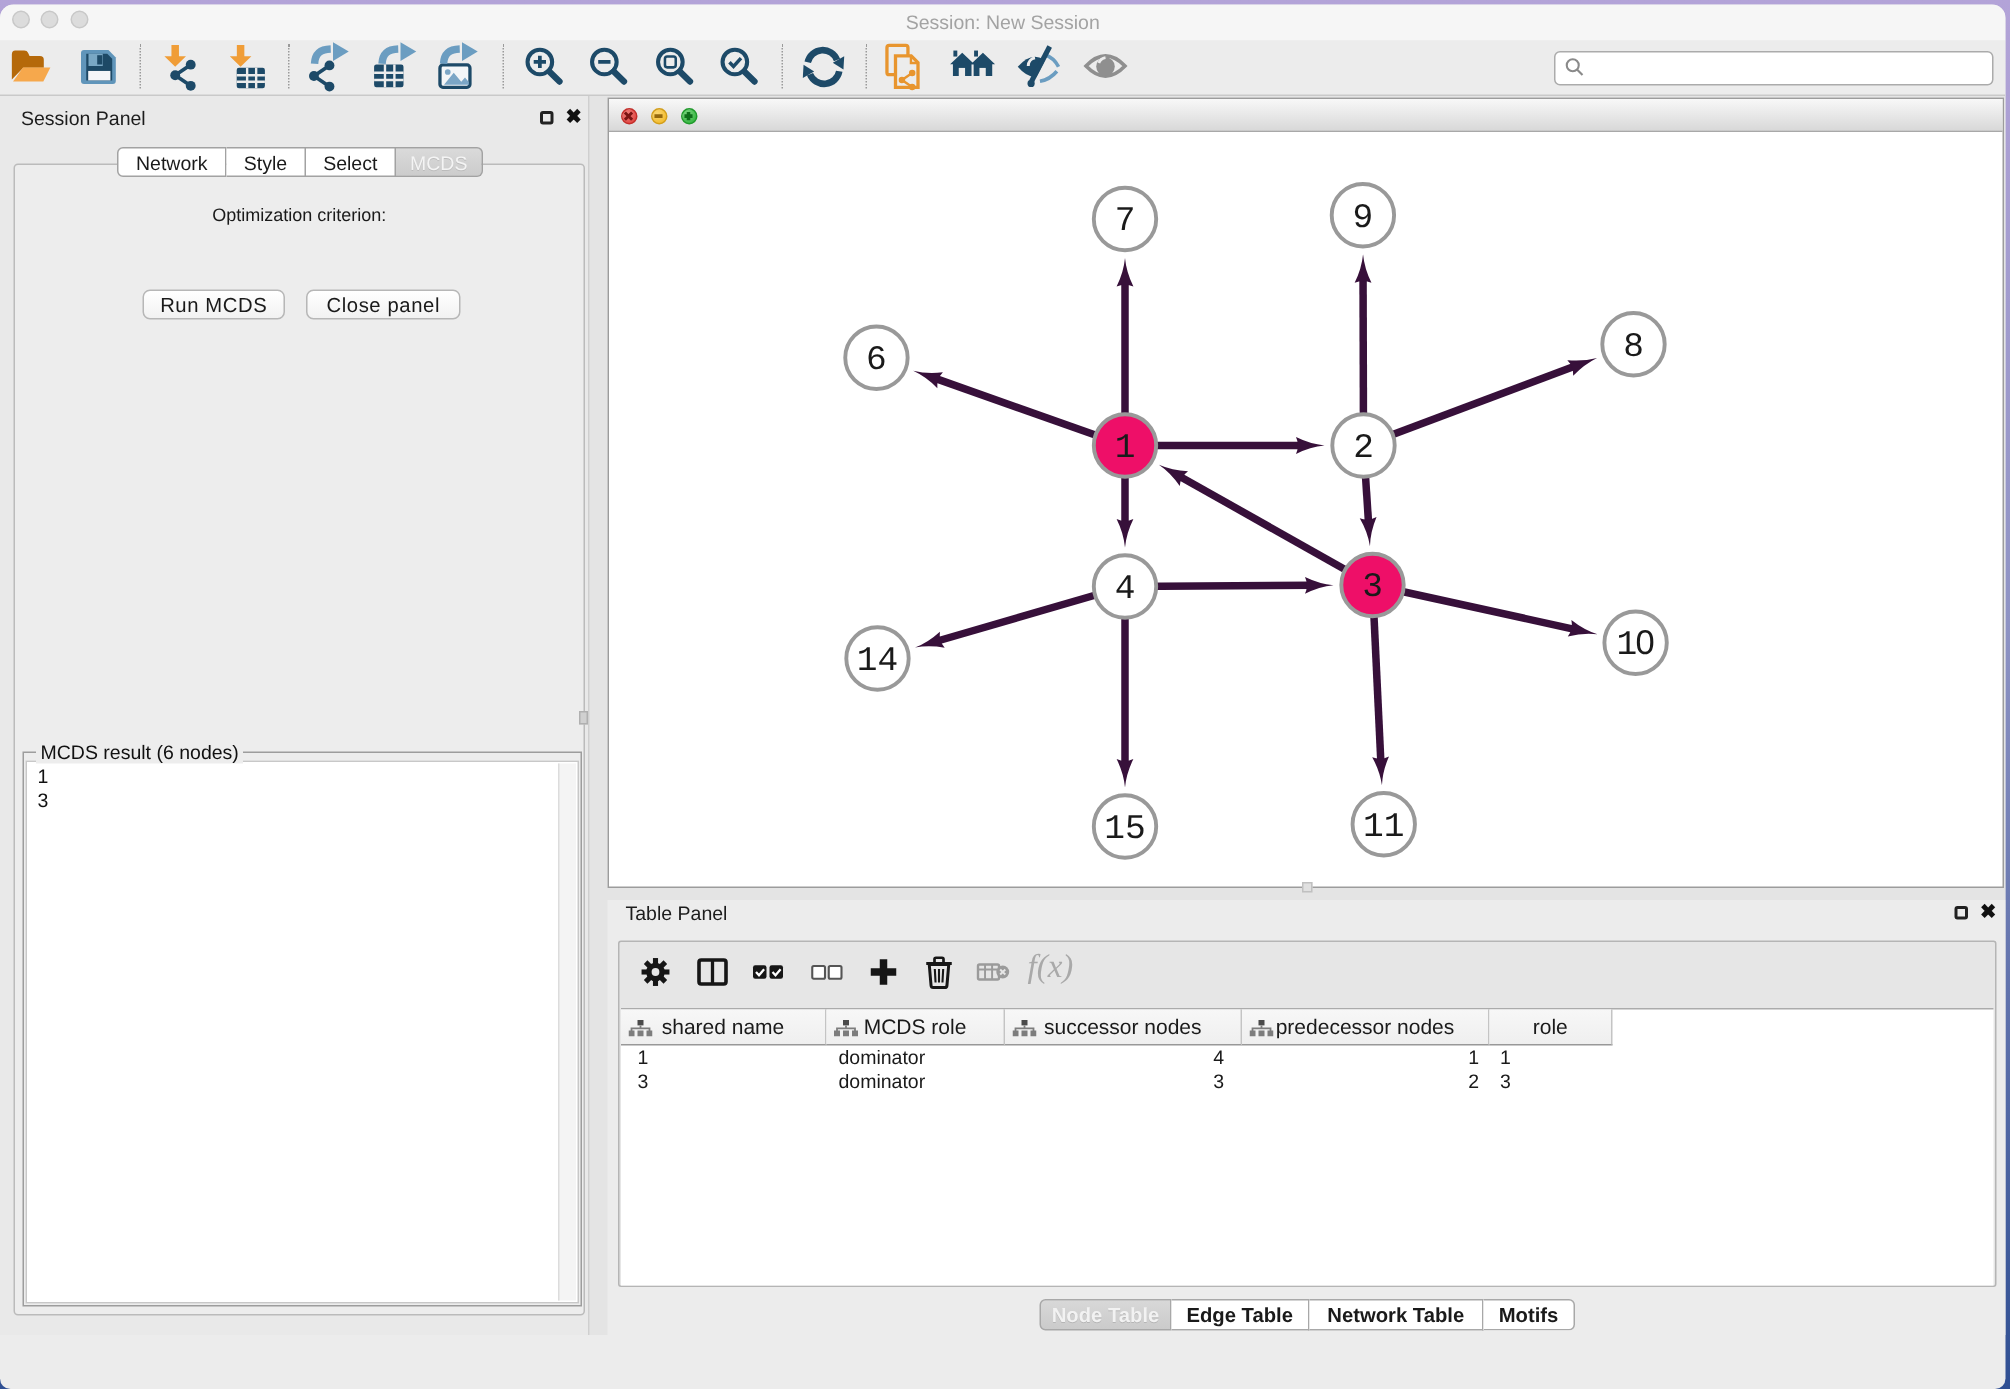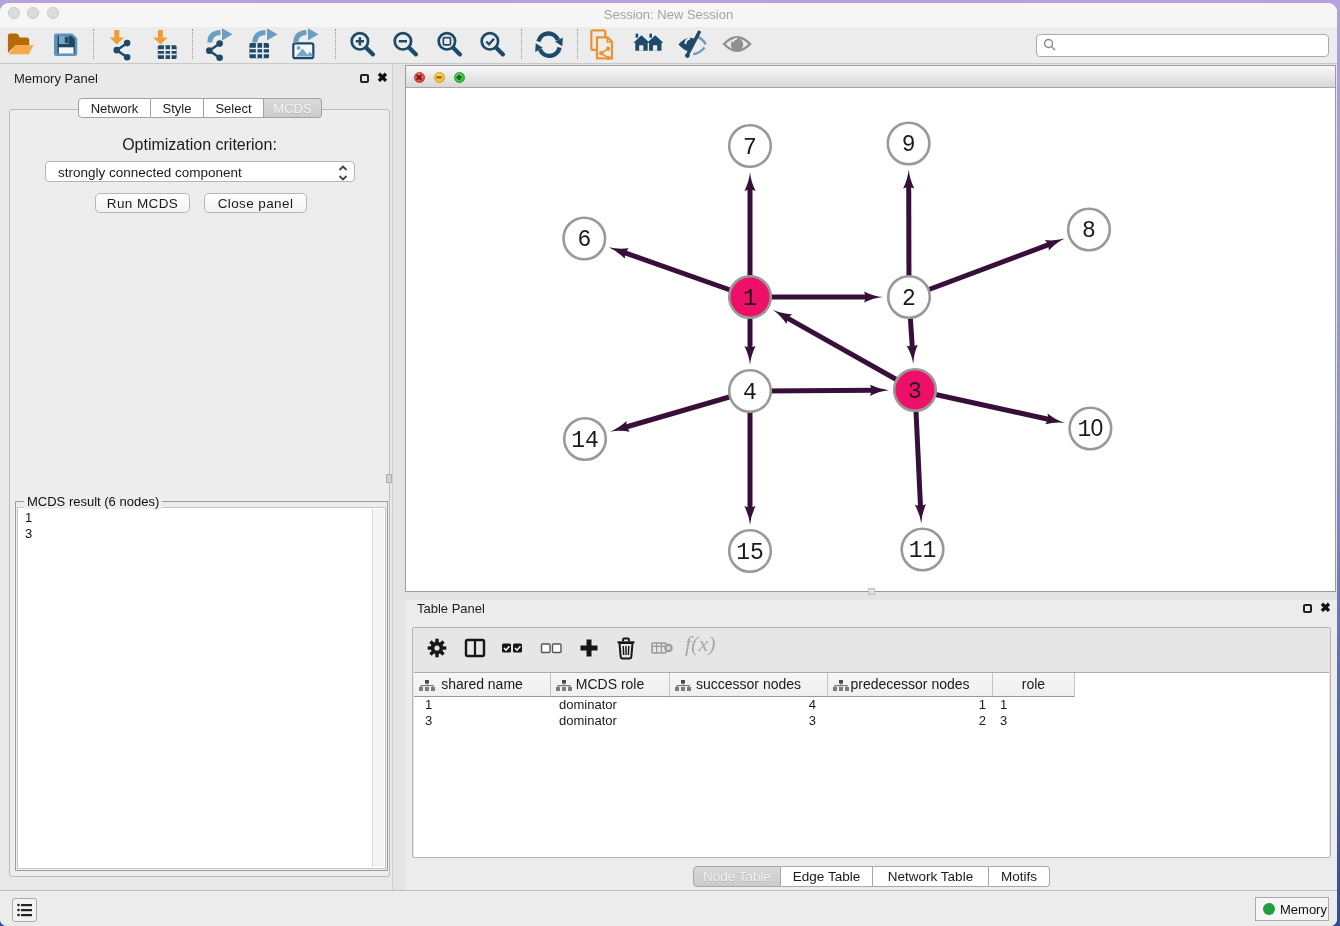--- a/index.html
+++ b/index.html
@@ -52,21 +52,21 @@
 
 #tpanel{position:absolute;left:405px;top:536px;width:932px;height:290px;background:#ececec;}
 #tbox{position:absolute;left:7px;top:27px;width:919px;height:231px;background:#e6e6e6;
  border:1px solid #b5b5b5;border-radius:2px;box-sizing:border-box;}
 #ttable{position:absolute;left:1px;top:45px;width:915px;height:184px;background:#fff;border-top:1px solid #ababab;margin-top:-1px;}
 .th{position:absolute;top:0;height:24px;box-sizing:border-box;
  background:linear-gradient(#f7f7f7,#efefef);border-right:1px solid #c4c4c4;border-bottom:1px solid #989898;
  font-size:14px;color:#1a1a1a;}
 .td{position:absolute;font-size:13px;color:#1a1a1a;height:16px;line-height:16px;}
 .btab{position:absolute;top:0;height:21px;box-sizing:border-box;border:1px solid #a8a8a8;
- background:#fff;font-size:13.5px;font-weight:normal;color:#1a1a1a;text-align:center;line-height:19px;}
+ background:#fff;font-size:13.5px;font-weight:bold;color:#1a1a1a;text-align:center;line-height:19px;}
 .btabsel{background:linear-gradient(#d8d8d8,#cbcbcb);color:#f2f2f2;text-shadow:0 1px 0 #b5b5b5;}
 
 #statusbar{position:absolute;left:0;top:887px;width:1337px;height:36px;background:#ececec;
  border-top:1px solid #bdbdbd;}
 </style>
 </head>
 <body>
 <div id="win">
   <div id="titlebar">
     <div class="tl" style="left:8px;"></div>
@@ -207,35 +207,29 @@
       </svg>
                                                                     <div id="searchbox">
         <svg width="14" height="14" viewBox="0 0 14 14" style="position:absolute;left:6px;top:3px;">
           <circle cx="5.5" cy="5.5" r="4" stroke="#8a8a8a" stroke-width="1.4" fill="none"></circle>
           <path d="M8.5,8.5 L12,12" stroke="#8a8a8a" stroke-width="1.4"></path>
         </svg>
       </div>
   </div>
   <div id="main">
     <div id="cpanel">
-      <div class="ptitle" style="position:absolute;left:14px;top:7px;">Memory Panel</div>
+      <div class="ptitle" style="position:absolute;left:14px;top:7px;">Session Panel</div>
       <div class="flbtn" style="left:360px;top:10px;"></div>
       <div class="xbtn" style="left:377px;top:9px;">✖</div>
       <div class="tab" style="top:34px;left:78px;width:73px;border-radius:4px 0 0 4px;">Network</div>
       <div class="tab" style="top:34px;left:151px;width:53px;border-left:none;">Style</div>
       <div class="tab" style="top:34px;left:204px;width:60px;border-left:none;">Select</div>
       <div class="tab tabsel" style="top:34px;left:264px;width:58px;border-left:none;border-radius:0 4px 4px 0;">MCDS</div>
       <div id="cpcontent">
-        <div style="position:absolute;left:0;top:26px;width:100%;text-align:center;font-size:16px;color:#1a1a1a;">Optimization criterion:</div>
-        <div id="combo">
-          <span style="position:absolute;left:12px;top:3px;font-size:13.5px;color:#1a1a1a;">strongly connected component</span>
-          <svg style="position:absolute;right:6px;top:3px;" width="10" height="16" viewBox="0 0 10 16">
-            <path d="M1.5 5 L5 1.5 L8.5 5 M1.5 11 L5 14.5 L8.5 11" stroke="#444" stroke-width="1.8" fill="none"></path>
-          </svg>
-        </div>
+        <div style="position:absolute;left:0;top:26px;width:100%;text-align:center;font-size:12px;color:#1a1a1a;">Optimization criterion:</div>
         <div class="btn" style="left:85px;top:83px;width:95px;">Run MCDS</div>
         <div class="btn" style="left:194px;top:83px;width:103px;">Close panel</div>
         <div id="mcdsbox">
           <div id="mcdsinner">
             <div style="position:absolute;left:7px;top:2px;font-size:13px;color:#111;line-height:16px;">1<br>3</div>
             <div style="position:absolute;right:1px;top:1px;width:11px;height:358px;background:#f4f4f4;border-left:1px solid #dcdcdc;"></div>
           </div>
           <div style="position:absolute;left:8px;top:-8px;background:#ededed;padding:0 3px;font-size:13px;color:#111;">MCDS result (6 nodes)</div>
         </div>
       </div>
@@ -396,29 +390,13 @@
           <div class="td" style="left:500px;top:40px;width:72px;text-align:right;">2</div>
           <div class="td" style="left:586px;top:40px;">3</div>
         </div>
       </div>
       <div class="btab btabsel" style="left:288px;width:88px;top:266px;border-radius:4px 0 0 4px;">Node Table</div>
       <div class="btab" style="left:376px;width:92px;top:266px;border-left:none;">Edge Table</div>
       <div class="btab" style="left:468px;width:116px;top:266px;border-left:none;">Network Table</div>
       <div class="btab" style="left:584px;width:61px;top:266px;border-left:none;border-radius:0 4px 4px 0;">Motifs</div>
     </div>
   </div>
-  <div id="statusbar">
-    <div style="position:absolute;left:12px;top:7px;width:25px;height:24px;background:#f2f2f2;border:1px solid #ababab;border-radius:3px;box-sizing:border-box;">
-      <svg width="15" height="14" viewBox="0 0 15 14" style="position:absolute;left:4px;top:4px;">
-        <circle cx="1.5" cy="2" r="1.3" fill="#222"></circle>
-          <rect x="4" y="1" width="11" height="2.2" fill="#222"></rect>
-        <circle cx="1.5" cy="7" r="1.3" fill="#222"></circle>
-          <rect x="4" y="6" width="11" height="2.2" fill="#222"></rect>
-        <circle cx="1.5" cy="12" r="1.3" fill="#222"></circle>
-          <rect x="4" y="11" width="11" height="2.2" fill="#222"></rect>
-      </svg>
-    </div>
-    <div style="position:absolute;left:1255px;top:6px;width:74px;height:24px;background:#f6f6f6;border:1px solid #ababab;box-sizing:border-box;">
-      <div style="position:absolute;left:7px;top:5px;width:12px;height:12px;border-radius:50%;background:#1e9e3e;"></div>
-      <div style="position:absolute;left:24px;top:4px;font-size:13px;color:#111;">Memory</div>
-    </div>
-  </div>
 </div>
 
 </body></html>

